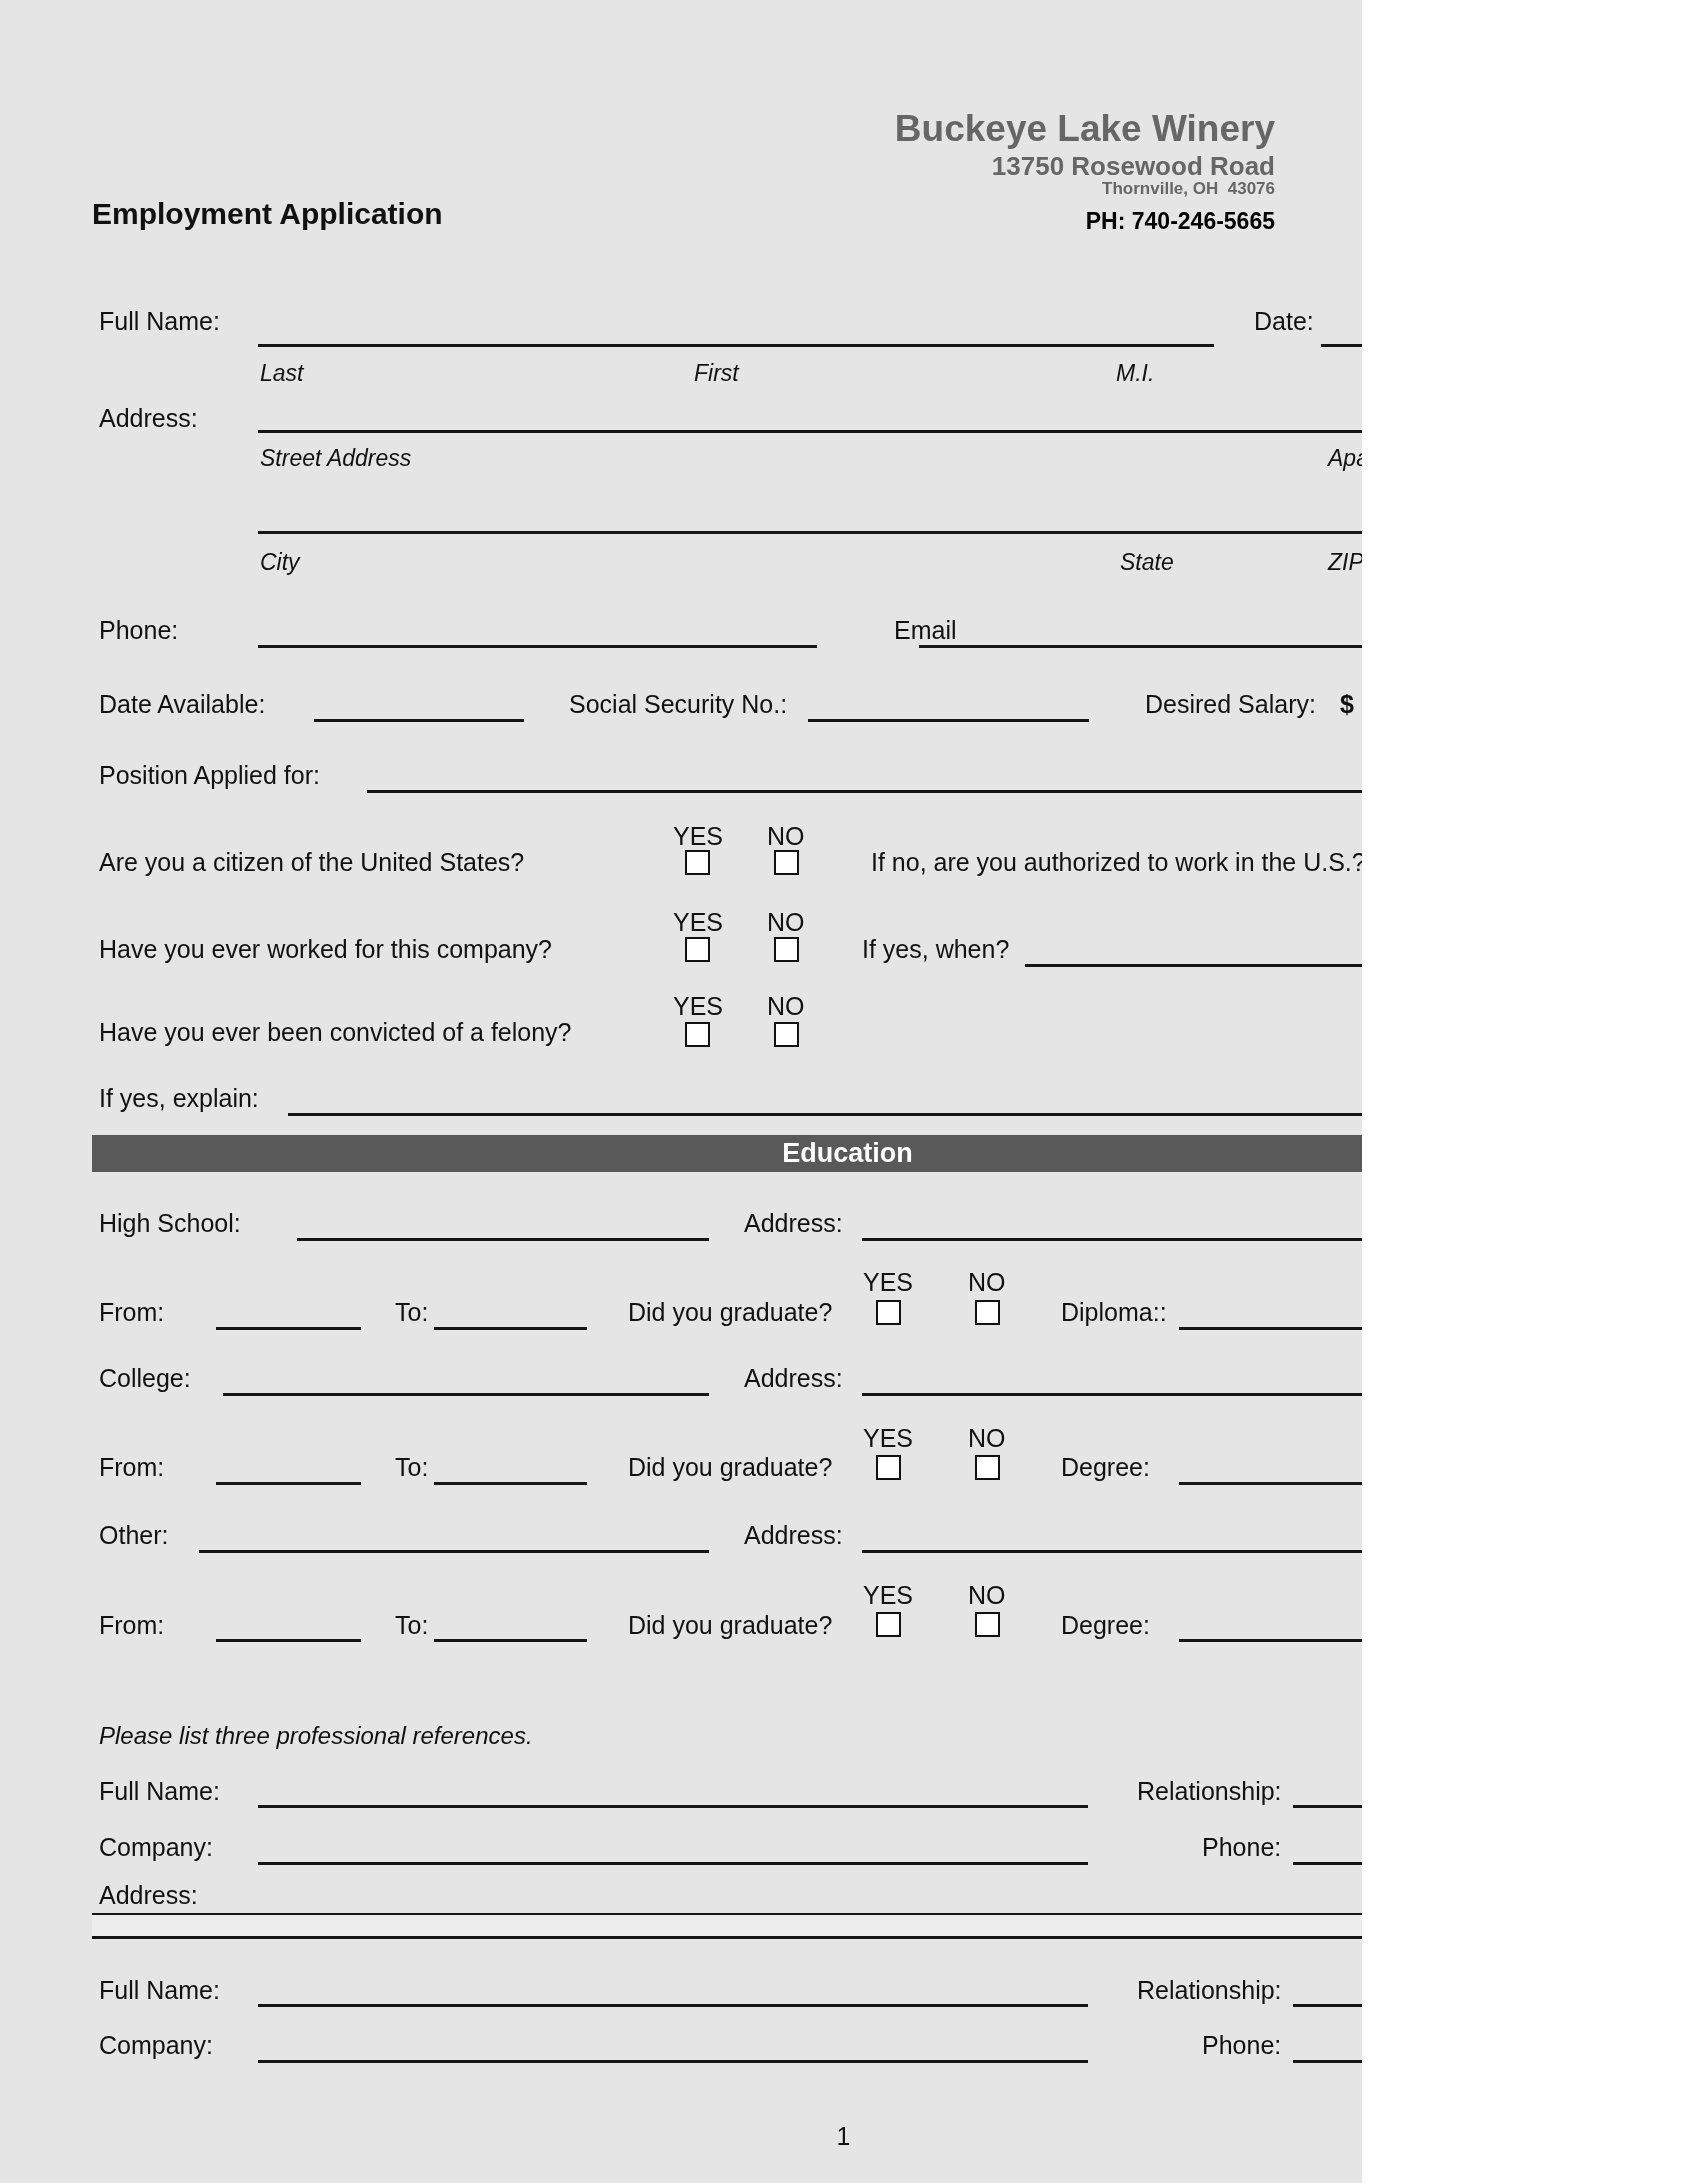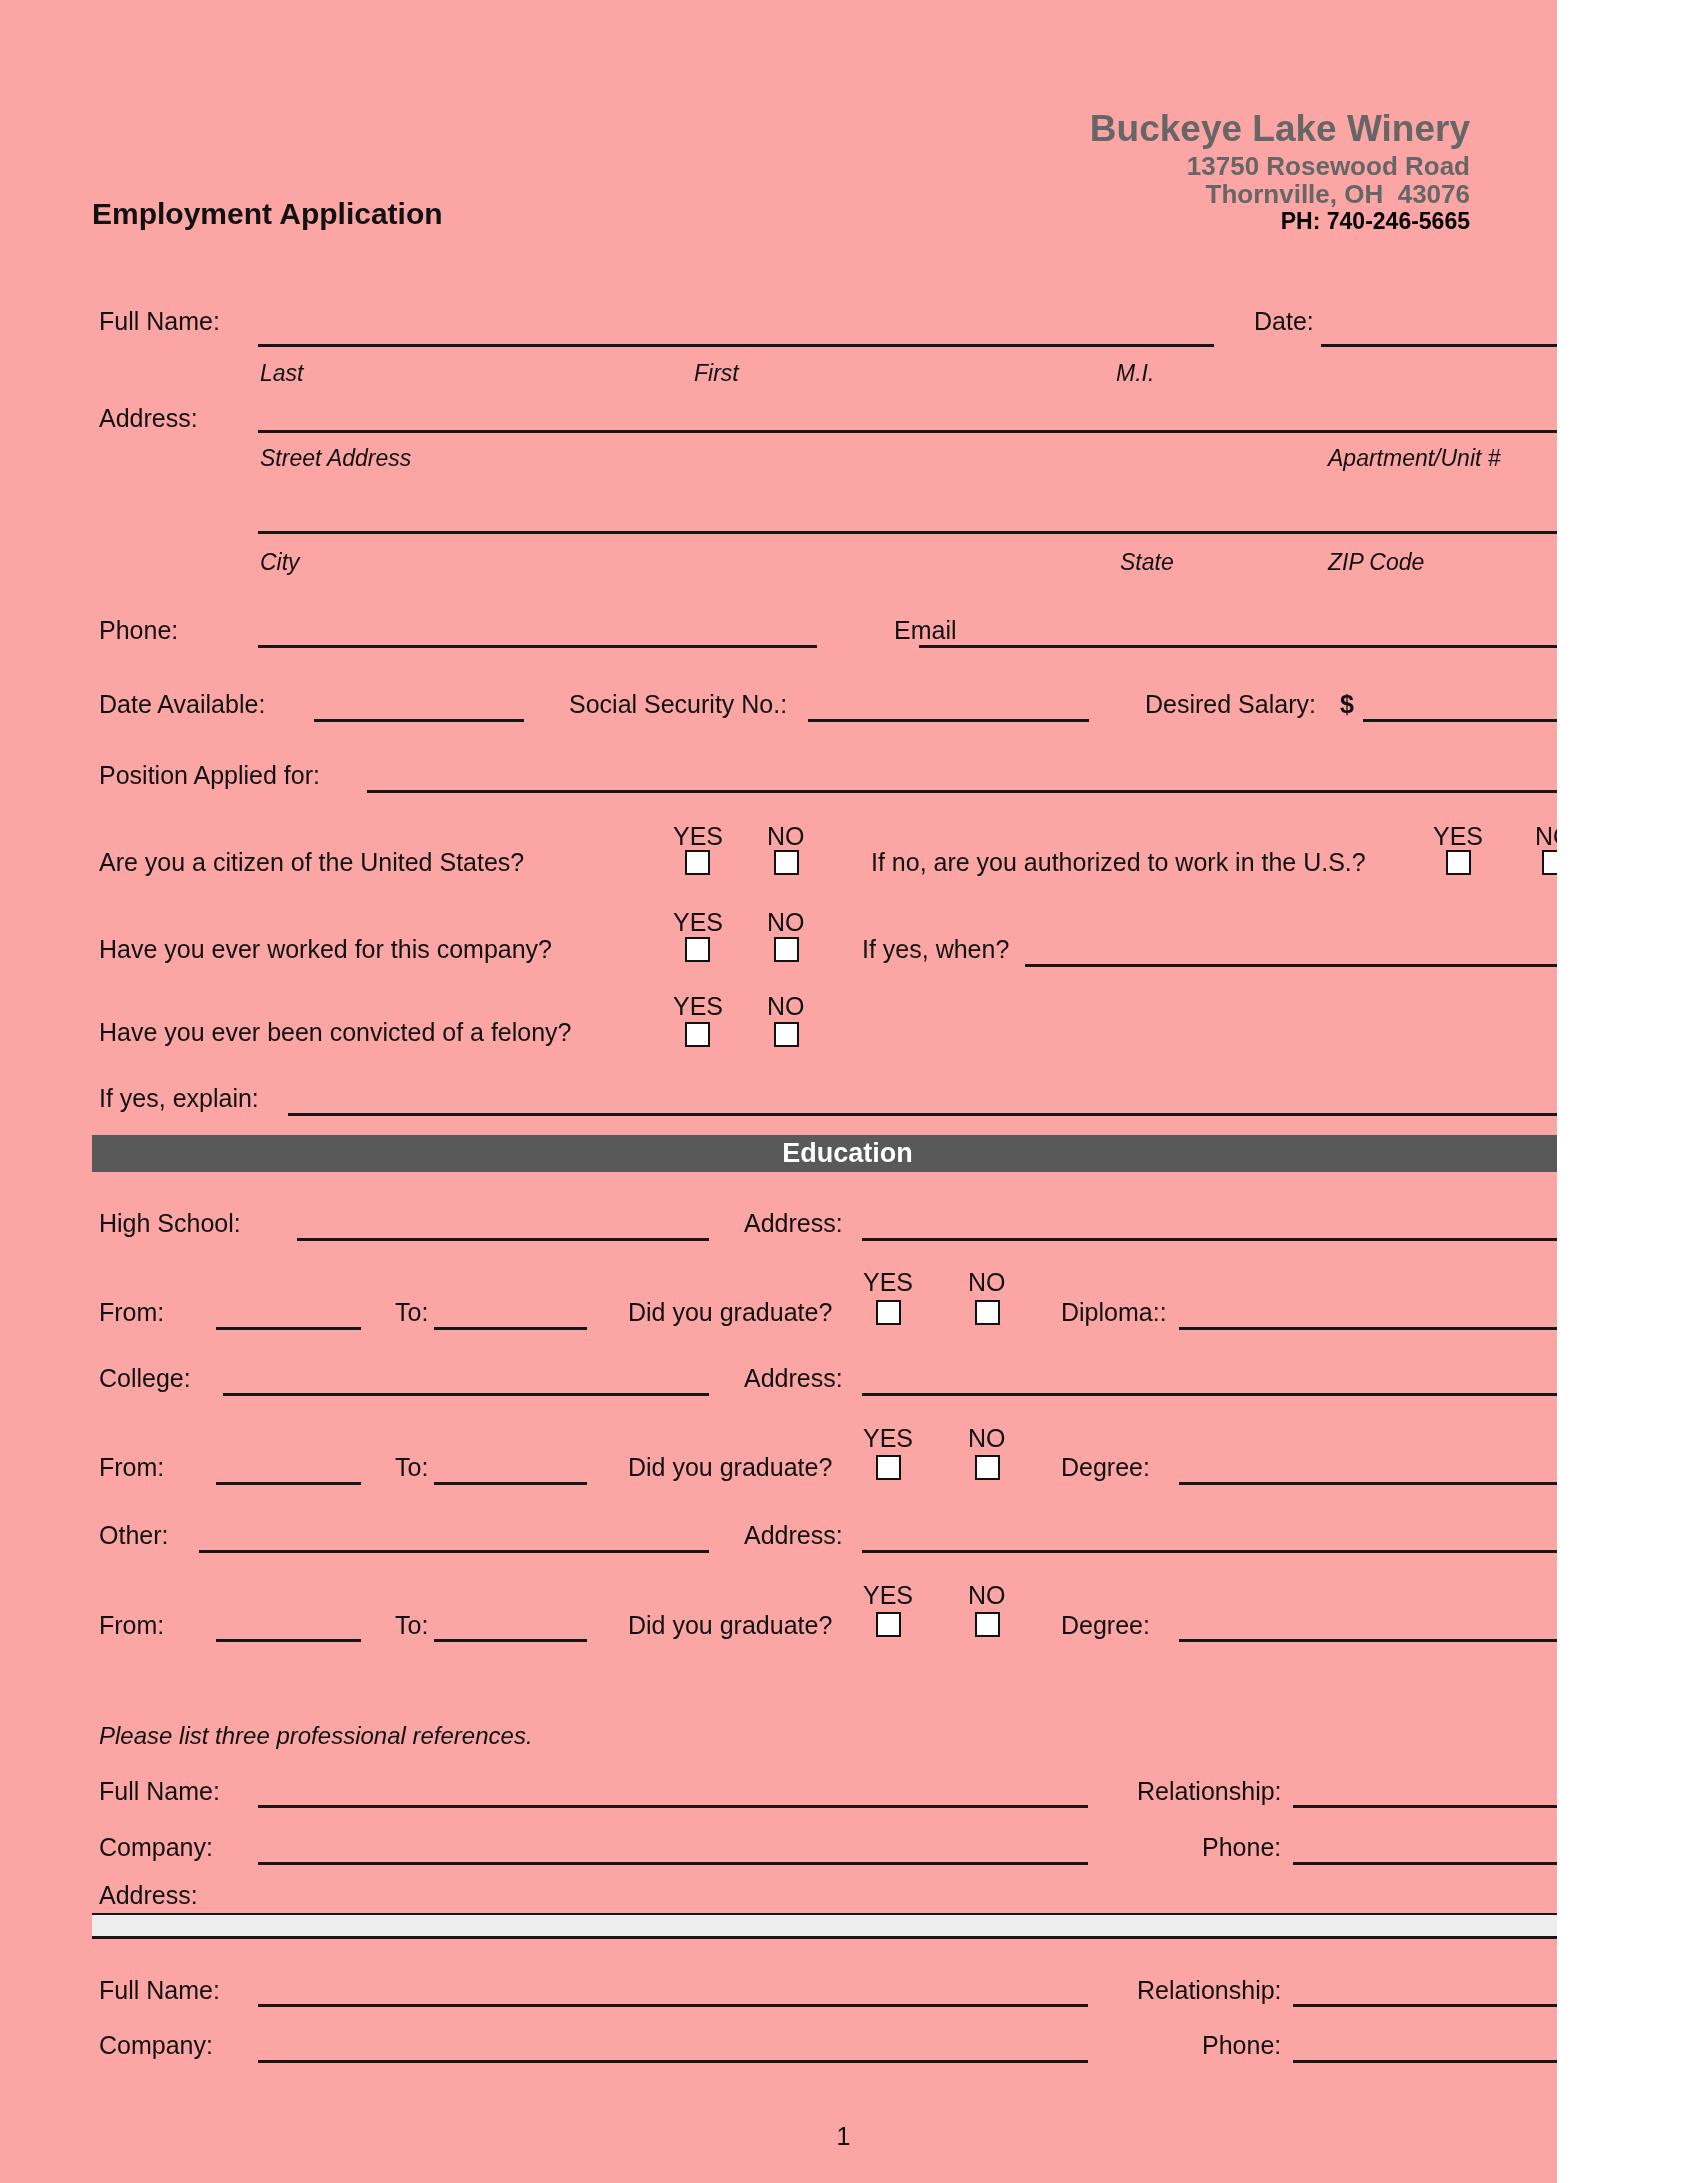--- a/index.html
+++ b/index.html
@@ -1,17 +1,17 @@
 <!DOCTYPE html>
 <html style="font-size:14px"><head>
 <meta charset="utf-8">
 <style>
   html,body { margin:0; padding:0; background:#fff; }
   .page {
-    position:relative; width:1557px; height:2184px; background:#fca5a5;
+    position:relative; width:1362px; height:2184px; background:#e5e5e5;
     font-family:"Liberation Sans", sans-serif; color:#000; overflow:hidden;
   }
   .lbl  { position:absolute; font-size:25px; white-space:nowrap; color:#111; }
   .b    { font-weight:bold; }
   .hint { position:absolute; font-size:23px; font-style:italic; white-space:nowrap; color:#111; }
   .line { position:absolute; height:2.6px; background:#161616; }
   .cb   { position:absolute; width:21px; height:21px; border:2.6px solid #111; background:#fff; }
   .yn   { position:absolute; font-size:25px; white-space:nowrap; color:#111; }
   .secbar {
     position:absolute; left:92px; width:1511px; height:37px; background:#595959;
@@ -23,21 +23,21 @@
   .shade{ position:absolute; background:#ededed; }
   .pagenum { position:absolute; left:0; width:1687px; text-align:center; font-size:25px; color:#111; }
 </style>
 </head>
 <body>
 
 <div class="page">
 
   <div class="hdr gray b" style="top: 108px; font-size: 37px; color: rgb(102, 102, 102);">Buckeye Lake Winery</div>
   <div class="hdr gray b" style="top: 151px; font-size: 26px; color: rgb(102, 102, 102);">13750 Rosewood Road</div>
-  <div class="hdr gray b" style="top: 179px; font-size: 26px; color: rgb(102, 102, 102);">Thornville, OH  43076</div>
+  <div class="hdr gray b" style="top: 179px; font-size: 17px; color: rgb(102, 102, 102);">Thornville, OH  43076</div>
   <div class="hdr b" style="top:208px; font-size:23px; color:#000;">PH: 740-246-5665</div>
 
   <div class="lbl b" style="left:92px; top:197px; font-size:30px;">Employment Application</div>
 
 
   <span class="lbl" style="left:99px; top:307px;">Full Name:</span>
   <div class="line" style="left:258px; top:344px; width:956px;"></div>
   <span class="lbl" style="left:1254px; top:307px;">Date:</span>
   <div class="line" style="left:1321px; top:344px; width:269px;"></div>
   <span class="hint" style="left:260px; top:360px;">Last</span>

